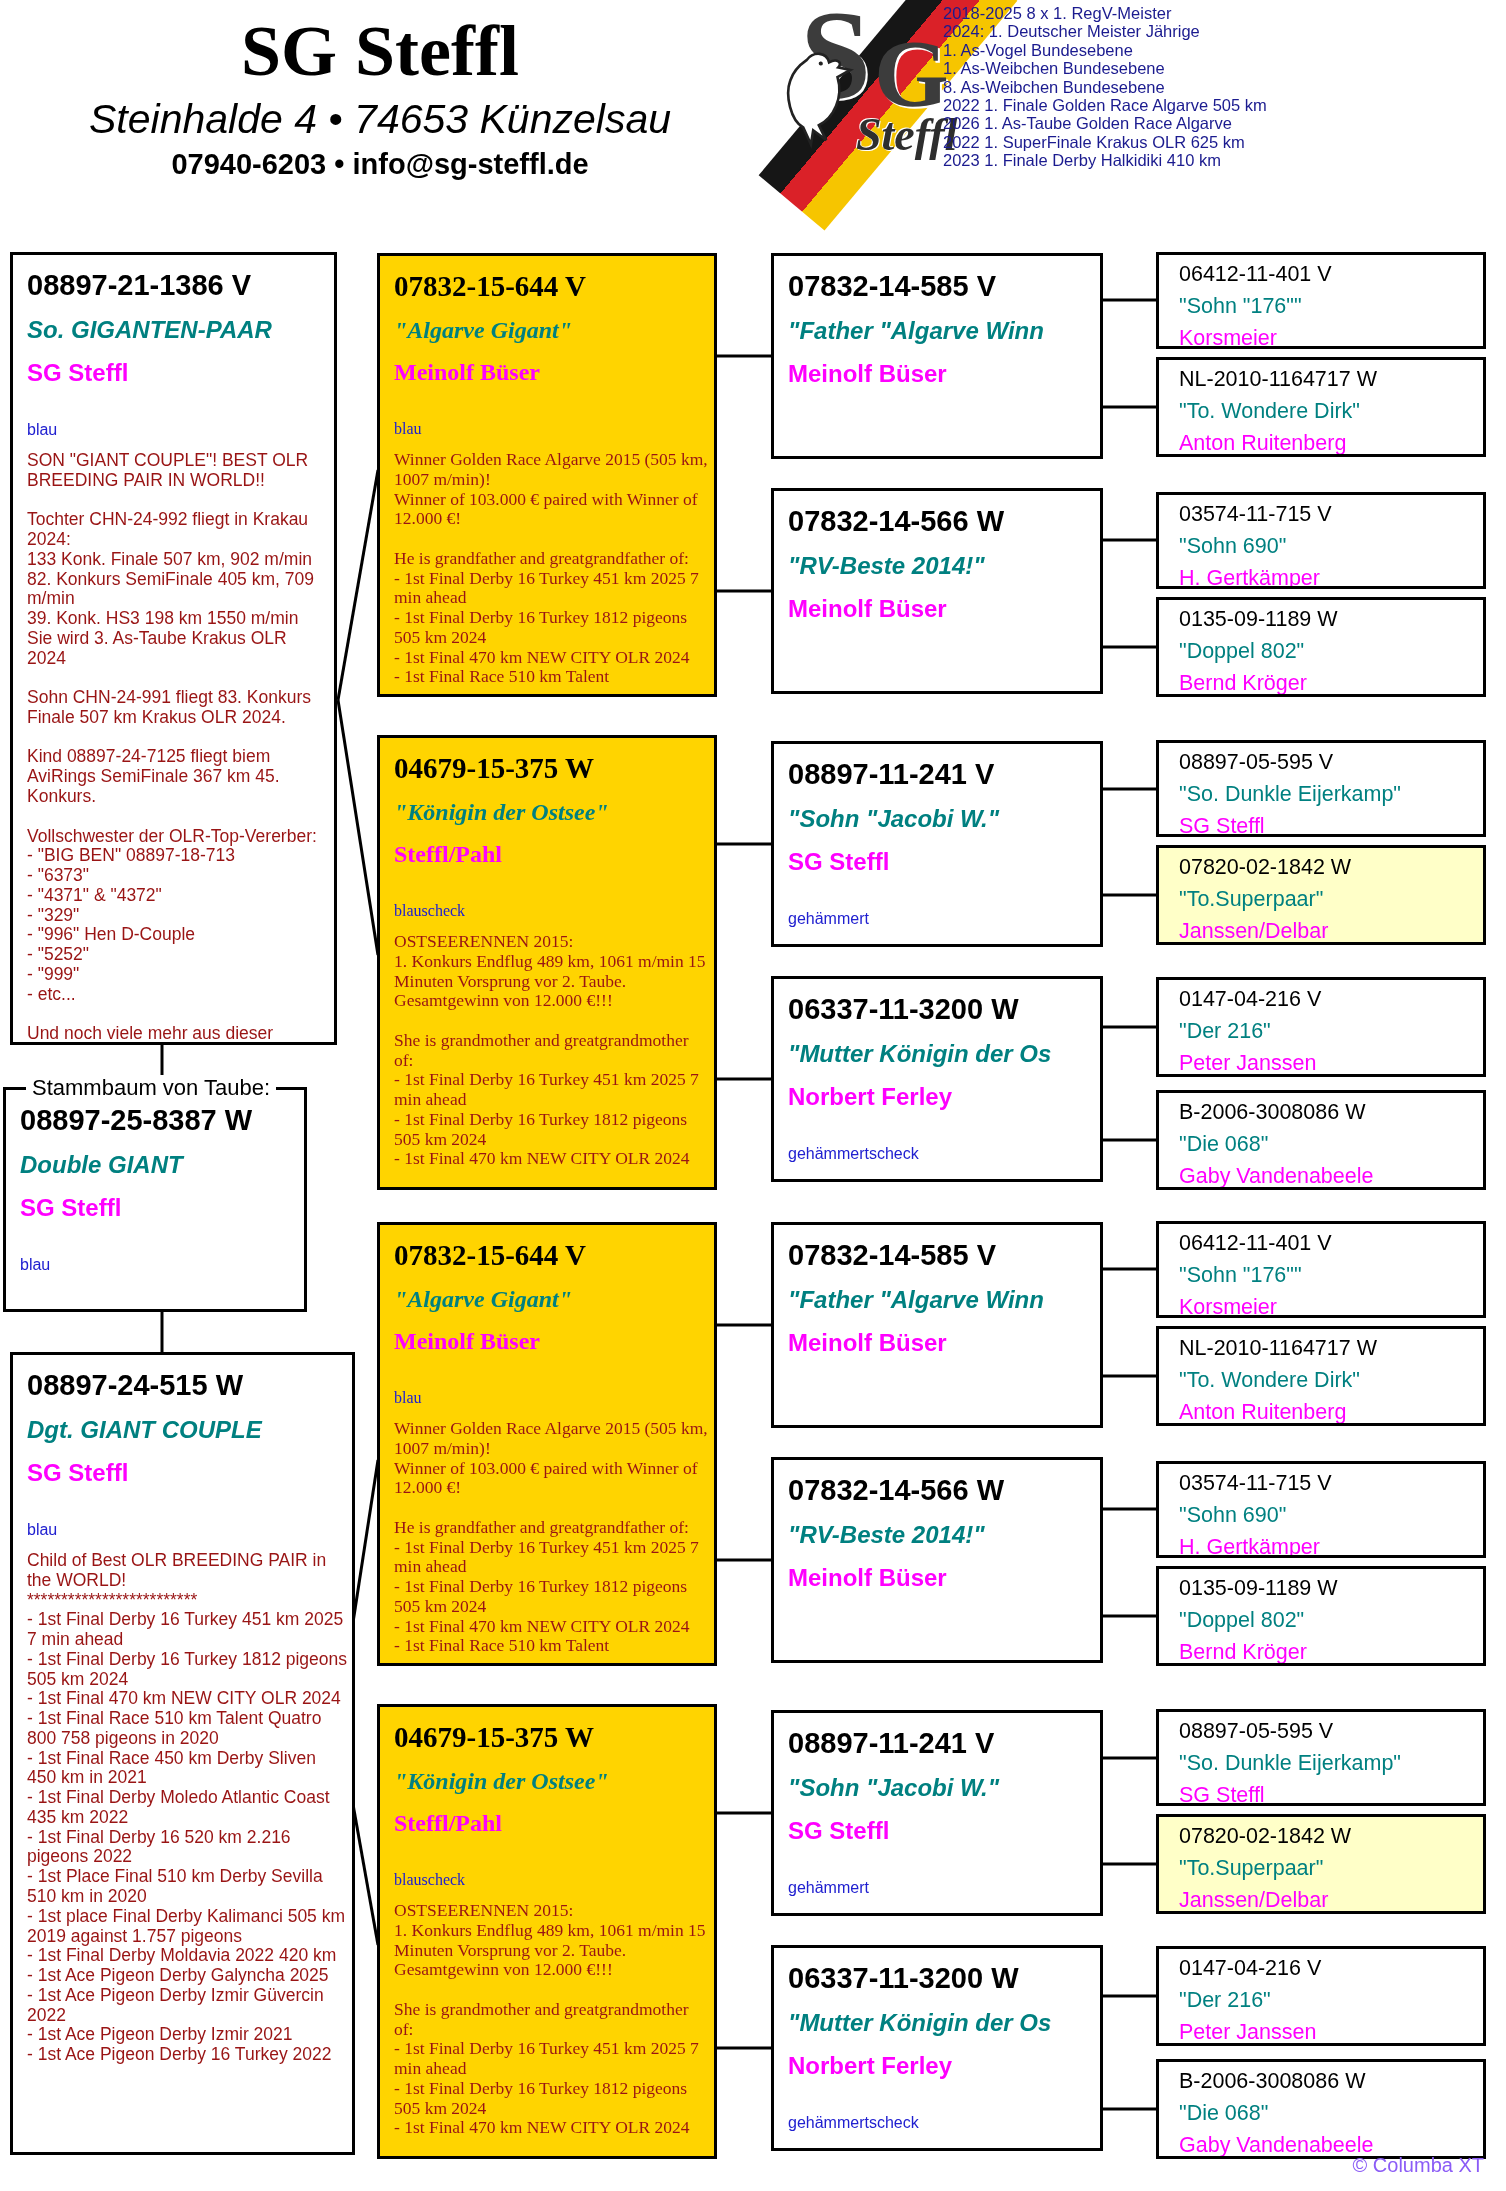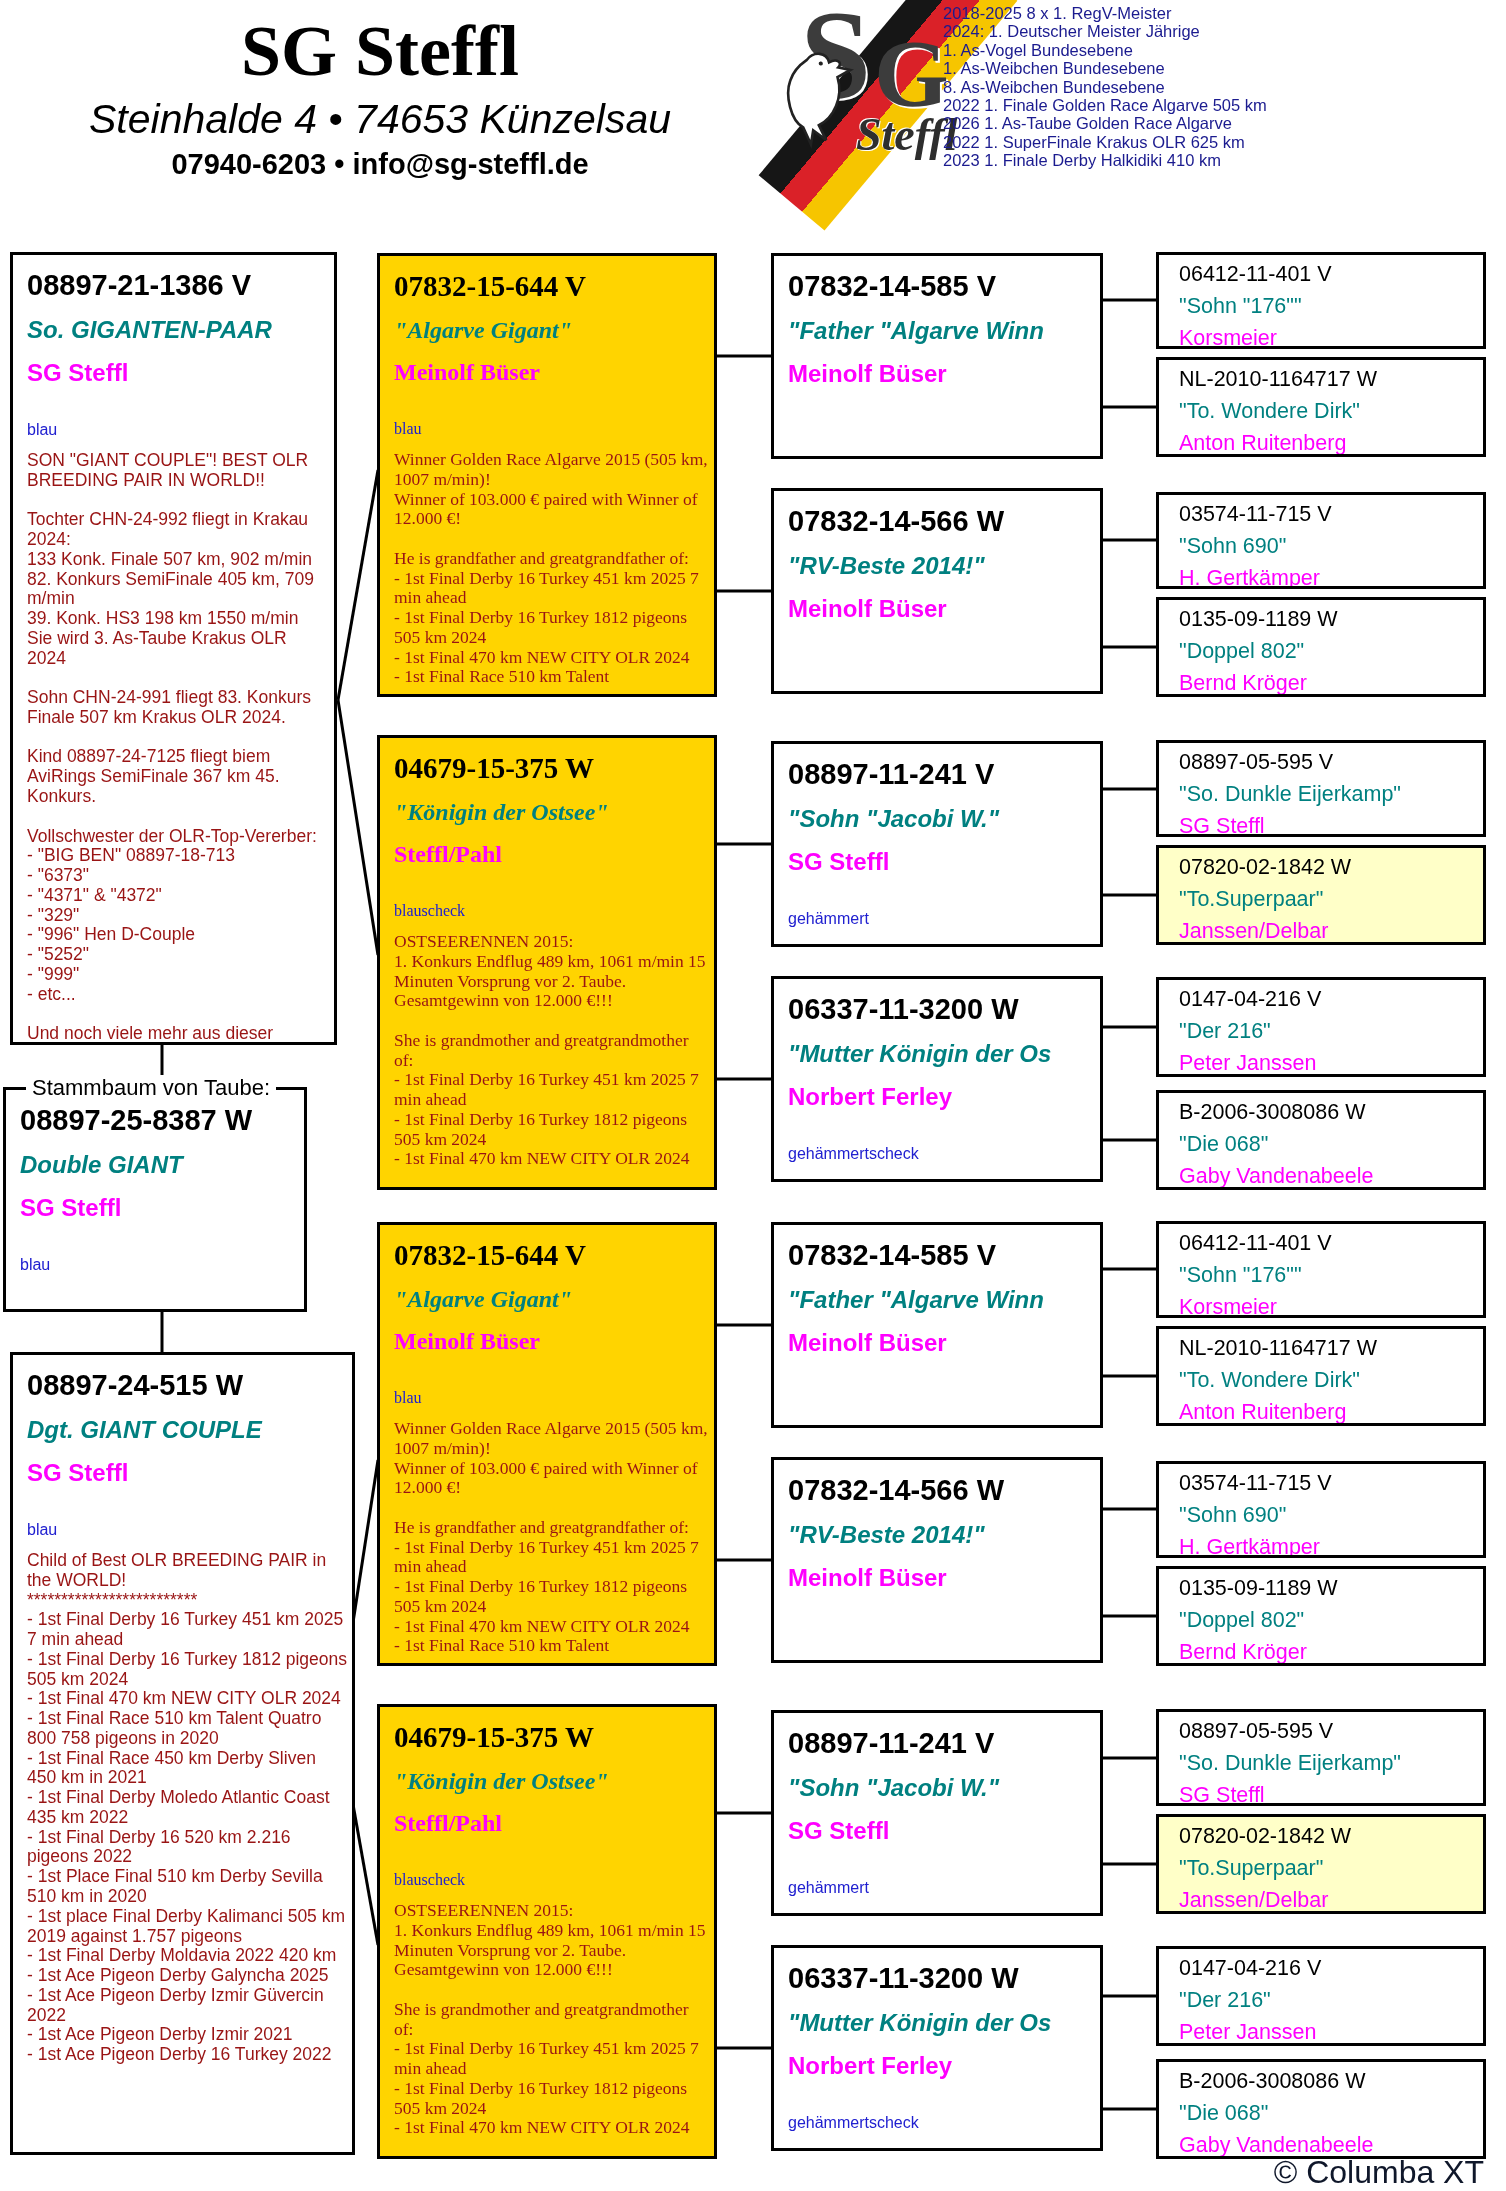--- a/index.html
+++ b/index.html
@@ -45,21 +45,21 @@
   .small .name{font-size:21.5px;font-weight:normal;font-style:normal;margin-top:7px;}
   .small .owner{font-size:21.5px;font-weight:normal;margin-top:7px;}
   
   .legend{position:absolute;top:-15px;left:20px;background:#fff;padding:0 6px;
           font-size:22px;color:#000;white-space:nowrap;}
   .subject{overflow:visible;}
   
   #connectors{position:absolute;left:0;top:0;width:1506px;height:2191px;}
   
   .credit{position:absolute;top:2154px;left:1190px;width:294px;text-align:right;
-          font-size:32px;color:#0f172a;}
+          font-size:20px;color:#8b5cf6;}
 </style>
 </head>
 <body>
 
 <div id="canvas">
 
   <svg id="connectors" viewBox="0 0 1506 2191" xmlns="http://www.w3.org/2000/svg">
     <g stroke="#000" stroke-width="3" fill="none">
 
       <line x1="162" y1="1045" x2="162" y2="1090"></line>

